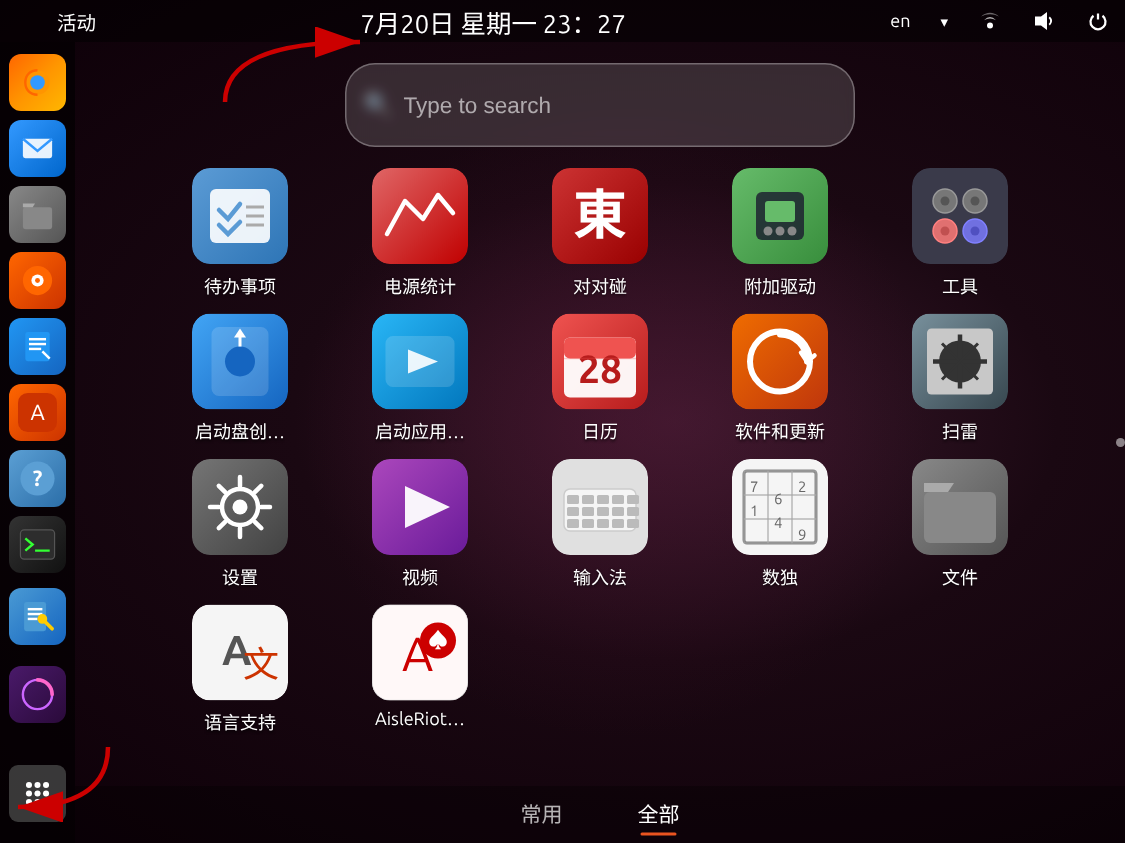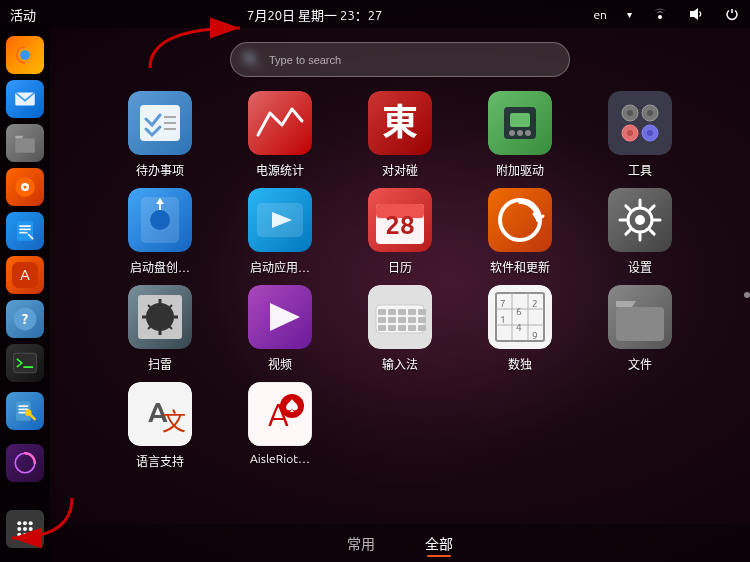--- a/index.html
+++ b/index.html
@@ -34,21 +34,21 @@
       height: 28px;
       background: rgba(0,0,0,0.5);
       display: flex;
       align-items: center;
       justify-content: space-between;
       padding: 0 10px;
       z-index: 100;
       color: #fff;
       font-size: 13px;
     }
-    .topbar-left { display: flex; align-items: center; gap: 4px; }
+    .topbar-left { display: flex; align-items: center; gap: 4px; margin-left: 28px; }
     .topbar-center { display: flex; align-items: center; gap: 4px; }
     .topbar-right { display: flex; align-items: center; gap: 20px; }
 
     
     .dock {
       position: absolute;
       left: 0;
       top: 28px;
       width: 50px;
       bottom: 0;
@@ -119,26 +119,26 @@
     }
 
     
     .search-container {
       margin-top: 14px;
       width: 340px;
       position: relative;
     }
     .search-bar {
       width: 100%;
-      height: 35px;
+      height: 56px;
       background: rgba(255,255,255,0.15);
       border: 1px solid rgba(255,255,255,0.3);
       border-radius: 20px;
       color: rgba(255,255,255,0.7);
-      font-size: 11px;
+      font-size: 15px;
       padding: 0 16px 0 38px;
       outline: none;
       backdrop-filter: blur(4px);
     }
     .search-bar::placeholder { color: rgba(255,255,255,0.6); }
     .search-icon-wrap {
       position: absolute;
       left: 12px;
       top: 50%;
       transform: translateY(-50%);
@@ -247,21 +247,21 @@
 <body>
 
 <div class="bg"></div>
 <div class="bg-pattern"></div>
 
 <div class="topbar">
   <div class="topbar-left">
     <span style="cursor:pointer;font-size:13px;">活动</span>
   </div>
   <div class="topbar-center">
-    <span style="font-size:13px;">7月20日 星期一  23：27</span>
+    <span style="font-size:17px;">7月20日 星期一  23：27</span>
   </div>
   <div class="topbar-right">
     <span style="font-size:12px;">en</span>
     <span style="font-size:10px;">▾</span>
 
     <svg width="16" height="16" viewBox="0 0 16 16" fill="white">
       <path d="M2 5 Q8 0 14 5 Q8 2 2 5z" opacity="0.4"></path>
       <path d="M4 7.5 Q8 3 12 7.5 Q8 5 4 7.5z" opacity="0.7"></path>
       <circle cx="8" cy="11" r="2"></circle>
     </svg>
@@ -552,59 +552,59 @@
             <path d="M32 14 A18 18 0 0 1 50 32" stroke="white" stroke-width="4" fill="none" stroke-linecap="round"></path>
             <polyline points="46,26 50,32 55,28" stroke="white" stroke-width="3" fill="none" stroke-linecap="round"></polyline>
           </svg>
         </div>
         <div class="app-label">软件和更新</div>
       </div>
       <div class="app-item">
         <div class="app-icon-wrap">
           <svg viewBox="0 0 64 64">
             <defs>
+              <linearGradient id="gminesweeper" x1="0%" y1="0%" x2="100%" y2="100%">
+                <stop offset="0%" stop-color="#78909c"></stop>
+                <stop offset="100%" stop-color="#37474f"></stop>
+              </linearGradient>
+            </defs>
+            <rect width="64" height="64" rx="12" fill="url(#gminesweeper)"></rect>
+            <rect x="10" y="10" width="44" height="44" rx="3" fill="#c8c8c8"></rect>
+            <circle cx="32" cy="32" r="14" fill="#333"></circle>
+            <line x1="32" y1="14" x2="32" y2="50" stroke="#333" stroke-width="3"></line>
+            <line x1="14" y1="32" x2="50" y2="32" stroke="#333" stroke-width="3"></line>
+            <line x1="20" y1="20" x2="44" y2="44" stroke="#333" stroke-width="2"></line>
+            <line x1="44" y1="20" x2="20" y2="44" stroke="#333" stroke-width="2"></line>
+          </svg>
+        </div>
+        <div class="app-label">扫雷</div>
+      </div>
+      <div class="app-item">
+        <div class="app-icon-wrap">
+          <svg viewBox="0 0 64 64">
+            <defs>
               <linearGradient id="gsettings" x1="0%" y1="0%" x2="100%" y2="100%">
                 <stop offset="0%" stop-color="#757575"></stop>
                 <stop offset="100%" stop-color="#424242"></stop>
               </linearGradient>
             </defs>
             <rect width="64" height="64" rx="12" fill="url(#gsettings)"></rect>
             <circle cx="32" cy="32" r="12" fill="none" stroke="white" stroke-width="3"></circle>
             <circle cx="32" cy="32" r="5" fill="white"></circle>
             <line x1="46" y1="32" x2="52" y2="32" stroke="white" stroke-width="3" stroke-linecap="round"></line>
             <line x1="41.89949493661167" y1="41.89949493661166" x2="46.14213562373095" y2="46.14213562373095" stroke="white" stroke-width="3" stroke-linecap="round"></line>
             <line x1="32" y1="46" x2="32" y2="52" stroke="white" stroke-width="3" stroke-linecap="round"></line>
             <line x1="22.100505063388336" y1="41.89949493661167" x2="17.85786437626905" y2="46.14213562373095" stroke="white" stroke-width="3" stroke-linecap="round"></line>
             <line x1="18" y1="32" x2="12" y2="32" stroke="white" stroke-width="3" stroke-linecap="round"></line>
             <line x1="22.100505063388333" y1="22.100505063388336" x2="17.857864376269045" y2="17.85786437626905" stroke="white" stroke-width="3" stroke-linecap="round"></line>
             <line x1="31.999999999999996" y1="18" x2="31.999999999999996" y2="12" stroke="white" stroke-width="3" stroke-linecap="round"></line>
             <line x1="41.89949493661166" y1="22.100505063388333" x2="46.14213562373095" y2="17.857864376269045" stroke="white" stroke-width="3" stroke-linecap="round"></line>
           </svg>
         </div>
         <div class="app-label">设置</div>
-      </div>
-      <div class="app-item">
-        <div class="app-icon-wrap">
-          <svg viewBox="0 0 64 64">
-            <defs>
-              <linearGradient id="gminesweeper" x1="0%" y1="0%" x2="100%" y2="100%">
-                <stop offset="0%" stop-color="#78909c"></stop>
-                <stop offset="100%" stop-color="#37474f"></stop>
-              </linearGradient>
-            </defs>
-            <rect width="64" height="64" rx="12" fill="url(#gminesweeper)"></rect>
-            <rect x="10" y="10" width="44" height="44" rx="3" fill="#c8c8c8"></rect>
-            <circle cx="32" cy="32" r="14" fill="#333"></circle>
-            <line x1="32" y1="14" x2="32" y2="50" stroke="#333" stroke-width="3"></line>
-            <line x1="14" y1="32" x2="50" y2="32" stroke="#333" stroke-width="3"></line>
-            <line x1="20" y1="20" x2="44" y2="44" stroke="#333" stroke-width="2"></line>
-            <line x1="44" y1="20" x2="20" y2="44" stroke="#333" stroke-width="2"></line>
-          </svg>
-        </div>
-        <div class="app-label">扫雷</div>
       </div>
       <div class="app-item">
         <div class="app-icon-wrap">
           <svg viewBox="0 0 64 64">
             <defs>
               <linearGradient id="gvideo" x1="0%" y1="0%" x2="100%" y2="100%">
                 <stop offset="0%" stop-color="#ab47bc"></stop>
                 <stop offset="100%" stop-color="#6a1b9a"></stop>
               </linearGradient>
             </defs>

